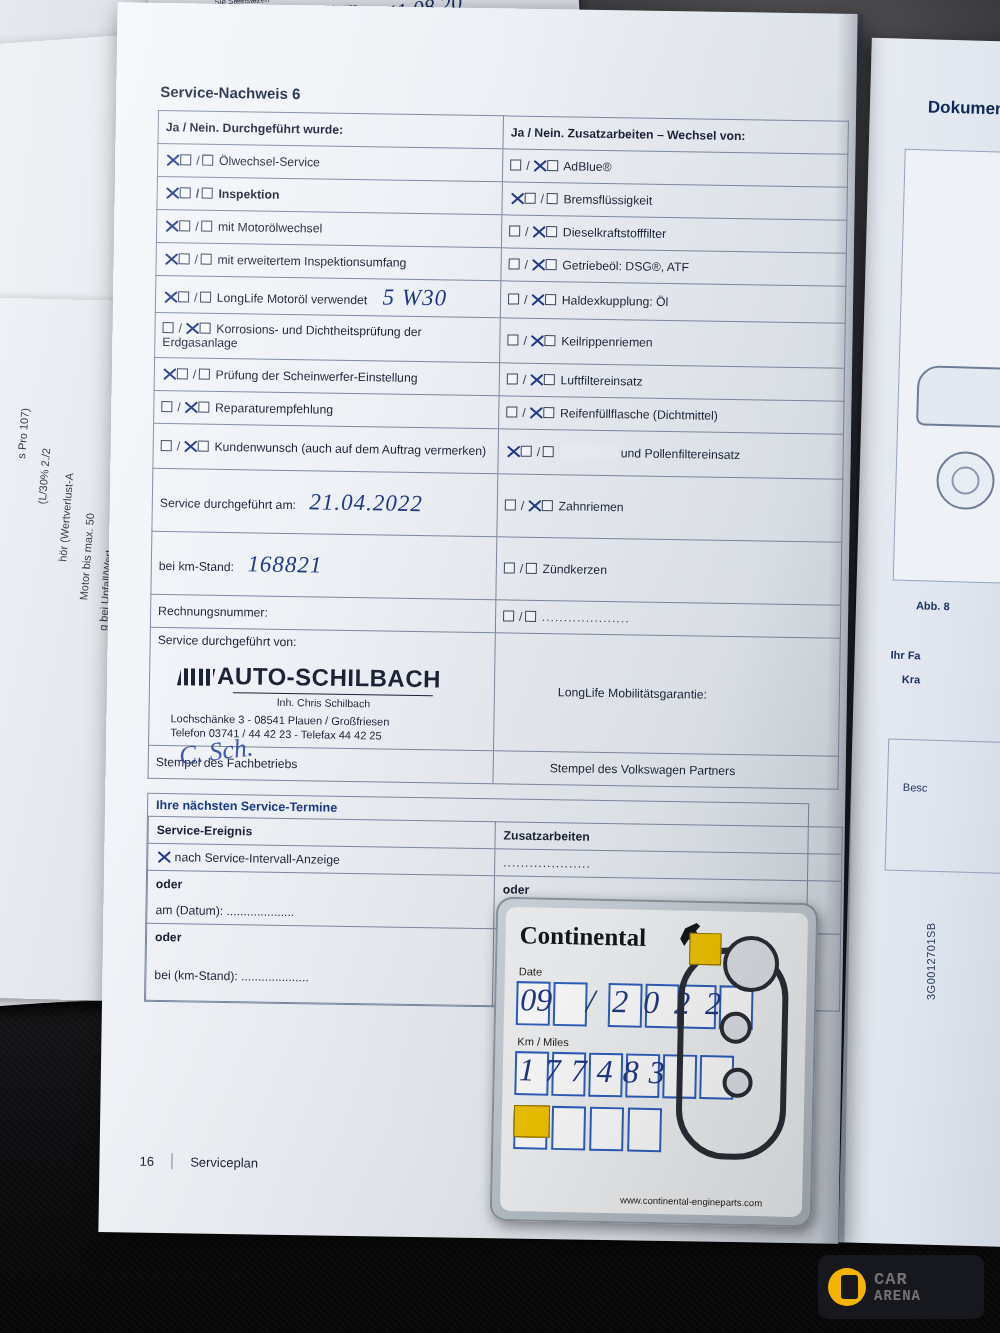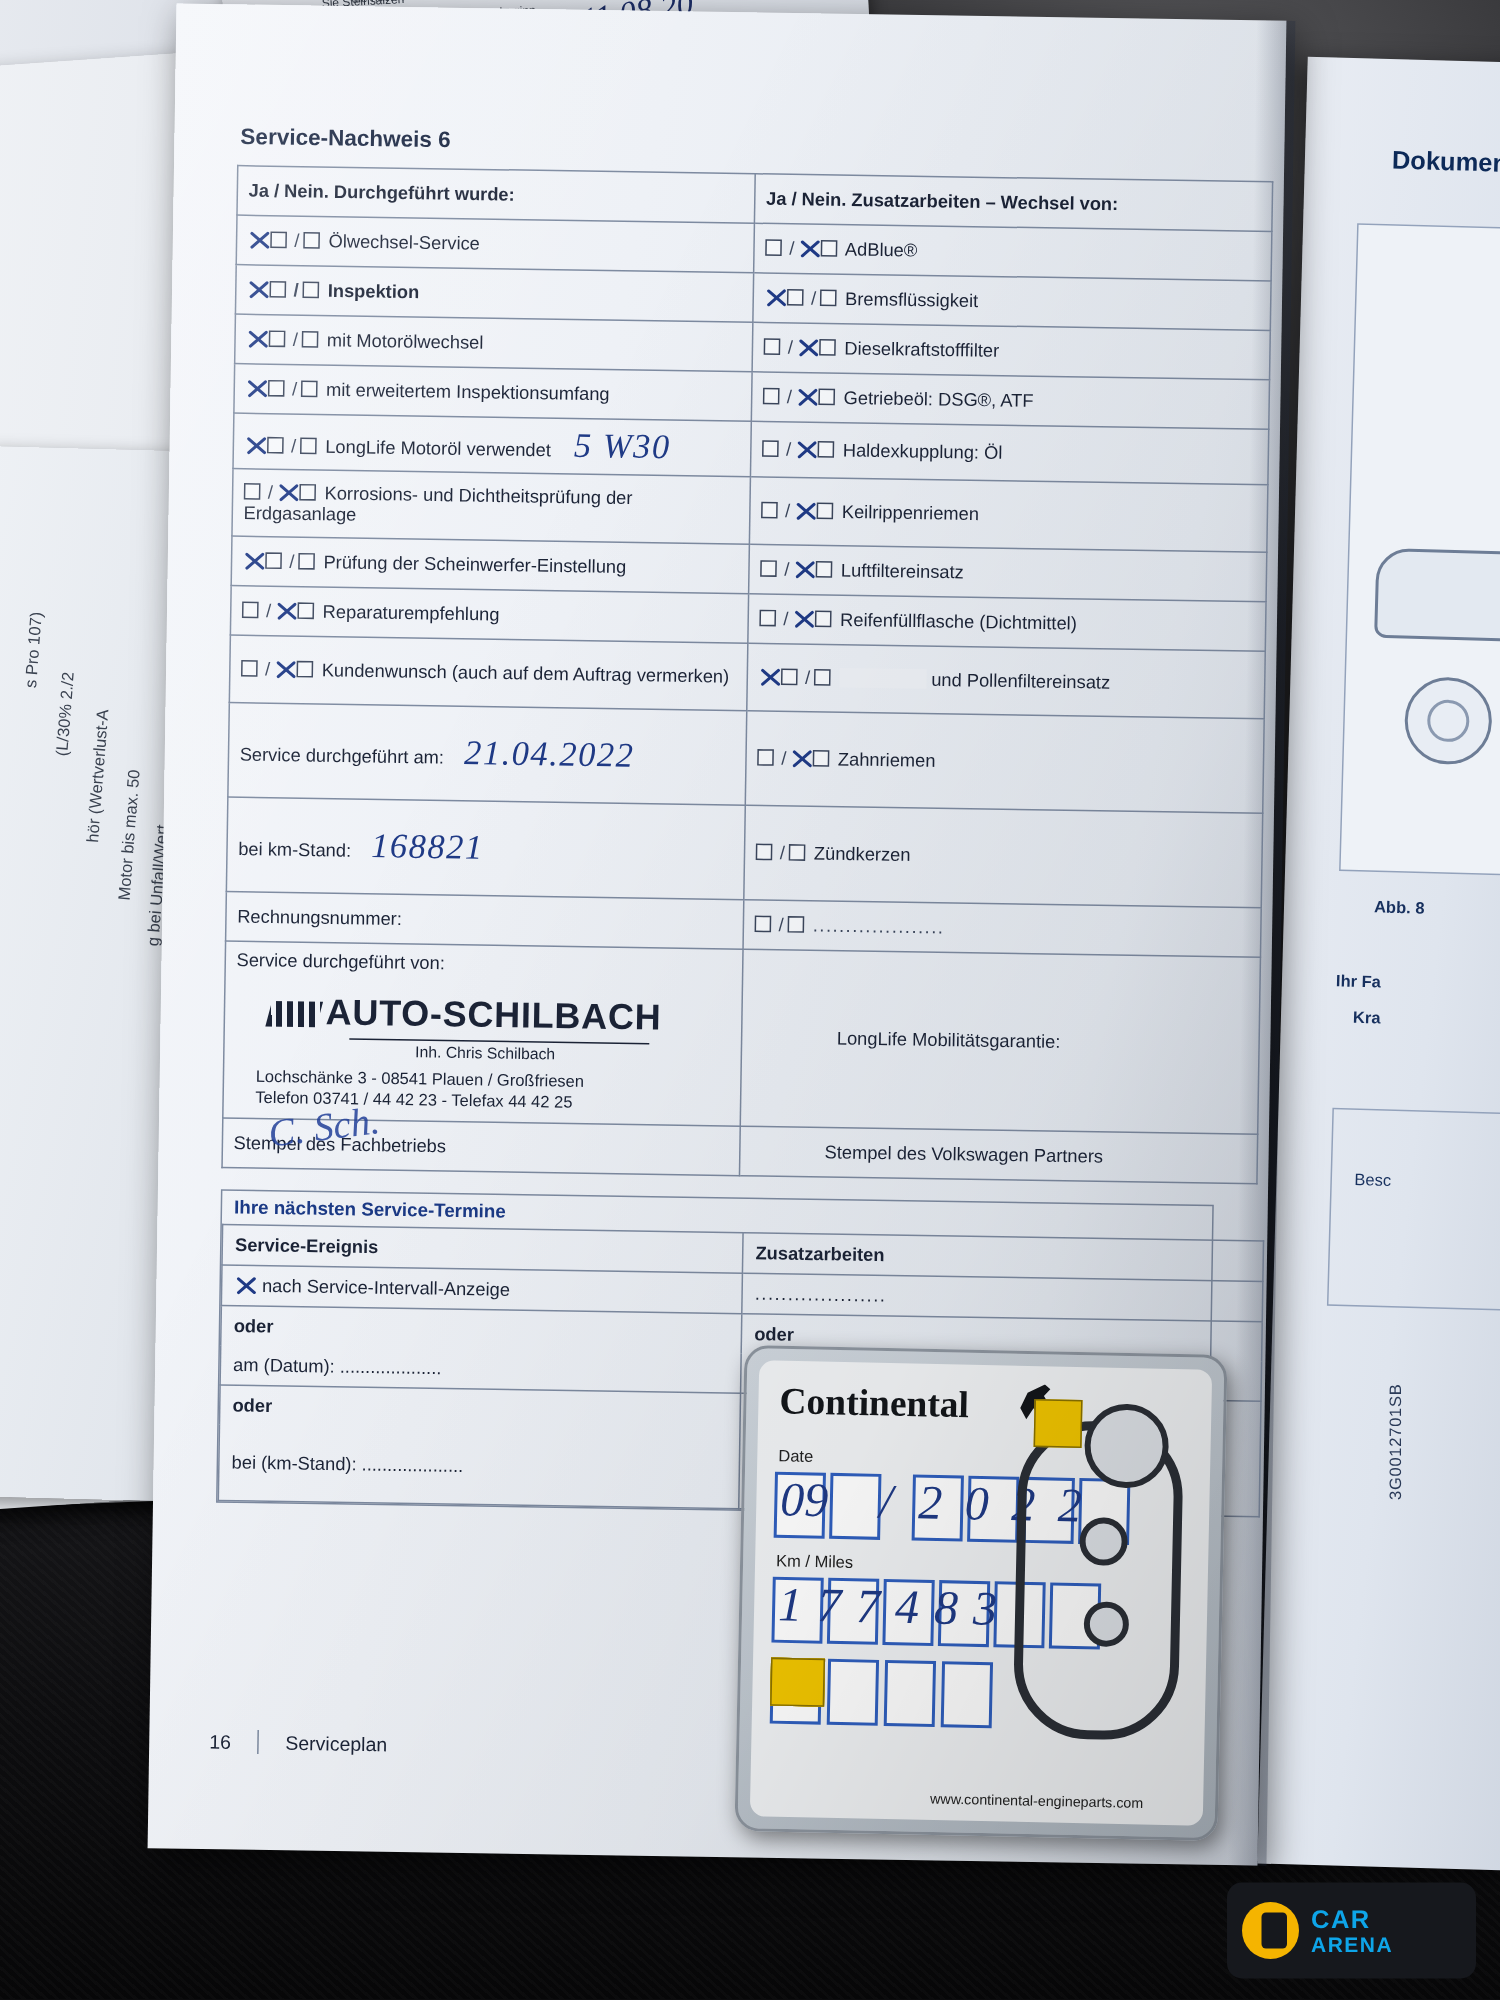--- a/index.html
+++ b/index.html
@@ -132,21 +132,21 @@
   .folio{position:absolute;left:150px;top:1168px;font-size:13px;color:#1b2336;}
   .folio .sep2{display:inline-block;width:1px;height:16px;background:#7d8aa0;
     margin:0 14px;vertical-align:-3px;}
 
   
   .brand{position:absolute;right:16px;bottom:14px;width:146px;height:64px;
     background:#16181d;border-radius:10px;display:flex;align-items:center;gap:8px;padding:0 10px;}
   .brand-c{width:38px;height:38px;border-radius:50%;background:#f5b400;position:relative;}
   .brand-c:after{content:"";position:absolute;left:13px;top:7px;width:17px;height:24px;
     background:#16181d;border-radius:3px;}
-  .brand-t{color:#0ea5e9;font-size:17px;font-weight:bold;line-height:1.02;letter-spacing:1px;}
+  .brand-t{color:#737373;font-size:17px;font-weight:bold;line-height:1.02;letter-spacing:1px;font-family:Liberation Mono, monospace;}
   .brand-t small{display:block;font-size:14px;letter-spacing:1px;font-weight:bold;}
 
   .glare{position:absolute;left:108px;top:8px;width:740px;height:1230px;
     background:linear-gradient(115deg,rgba(255,255,255,.20) 0%,rgba(255,255,255,0) 30%,
       rgba(0,0,0,.05) 70%,rgba(0,0,0,.16) 100%);
     transform:rotate(0.9deg);pointer-events:none;}
 </style>
 </head>
 <body>
 

